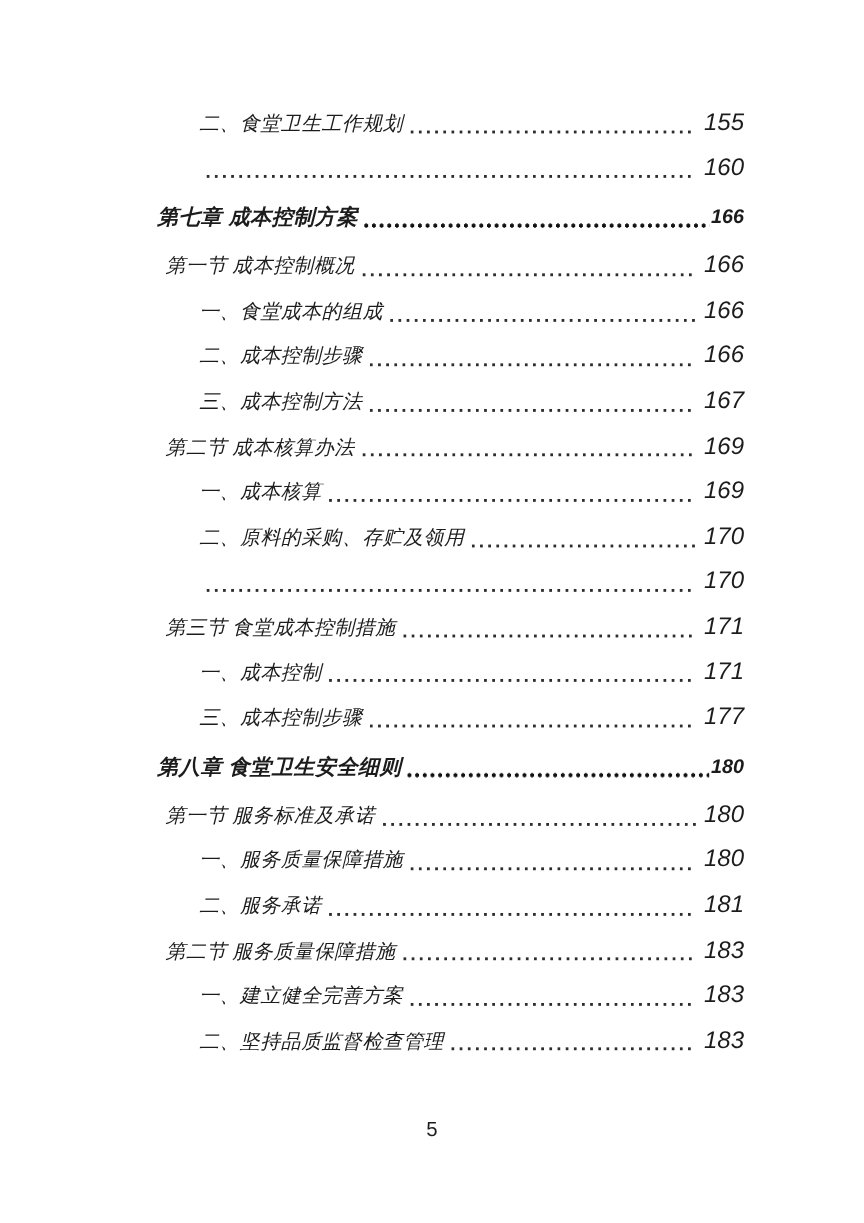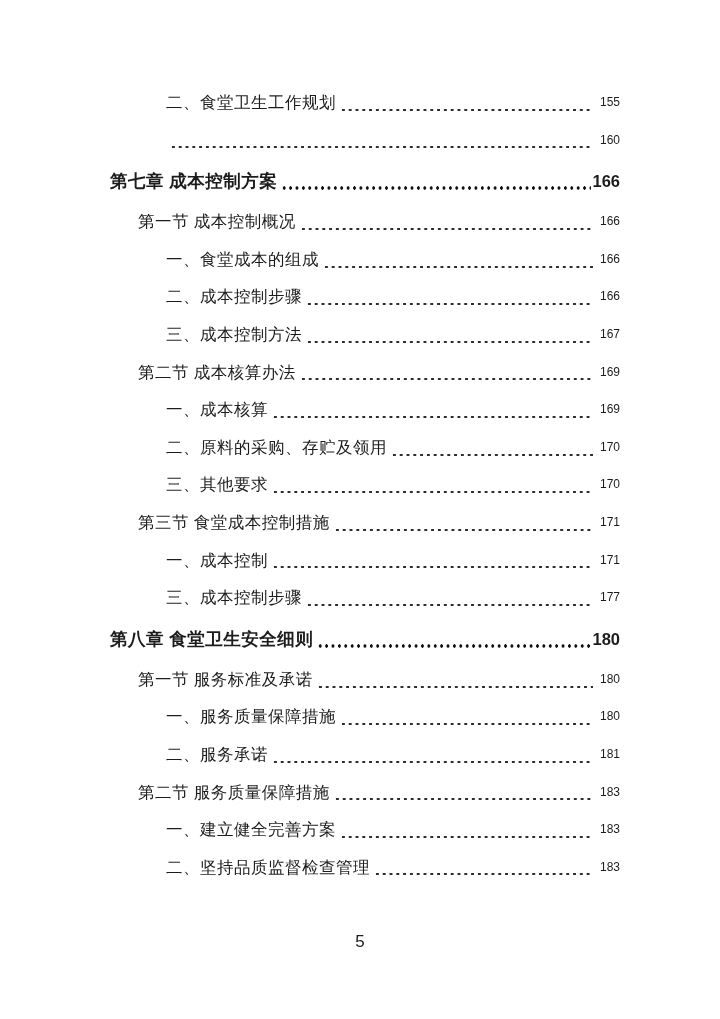--- a/index.html
+++ b/index.html
@@ -19,27 +19,29 @@
   .toc {
     padding: 84px 100px 0 110px;
   }
   .toc-row {
     display: flex;
     align-items: center;
     height: 37.6px;
     font-size: 16.5px;
     line-height: 37.6px;
     white-space: nowrap;
+    font-style: italic;
   }
   .toc-row.level-chapter {
     height: 44px;
     line-height: 44px;
     font-weight: bold;
     font-size: 17.5px;
     font-family: "Liberation Sans", "DejaVu Sans", sans-serif;
+    margin-left: 21px;
   }
   .toc-row.level-section { padding-left: 28px; }
   .toc-row.level-item    { padding-left: 56px; }
   .toc-label {
     flex: 0 0 auto;
     letter-spacing: 0.5px;
   }
   .dot-leader {
     flex: 1 1 auto;
     align-self: center;
@@ -51,21 +53,21 @@
     background-repeat: repeat-x;
   }
   .level-chapter .dot-leader {
     background-image: radial-gradient(circle, #111 1.6px, transparent 1.8px);
     background-size: 6.4px 4px;
     margin-right: 0;
   }
   .toc-pagenum {
     flex: 0 0 auto;
     font-family: "Liberation Sans", "DejaVu Sans", sans-serif;
-    font-size: 12px;
+    font-size: 20px;
     margin-left: 5px;
   }
   .level-chapter .toc-pagenum {
     font-size: 16.5px;
     margin-left: 1px;
     font-weight: bold;
   }
   .page-footer {
     position: absolute;
     left: 0;
@@ -127,21 +129,20 @@
         <span class="toc-label">一、成本核算</span>
         <span class="dot-leader"></span>
         <span class="toc-pagenum">169</span>
       </div>
       <div class="toc-row level-item">
         <span class="toc-label">二、原料的采购、存贮及领用</span>
         <span class="dot-leader"></span>
         <span class="toc-pagenum">170</span>
       </div>
       <div class="toc-row level-item">
-        <span class="toc-label">三、其他要求</span>
         <span class="dot-leader"></span>
         <span class="toc-pagenum">170</span>
       </div>
       <div class="toc-row level-section">
         <span class="toc-label">第三节 食堂成本控制措施</span>
         <span class="dot-leader"></span>
         <span class="toc-pagenum">171</span>
       </div>
       <div class="toc-row level-item">
         <span class="toc-label">一、成本控制</span>

